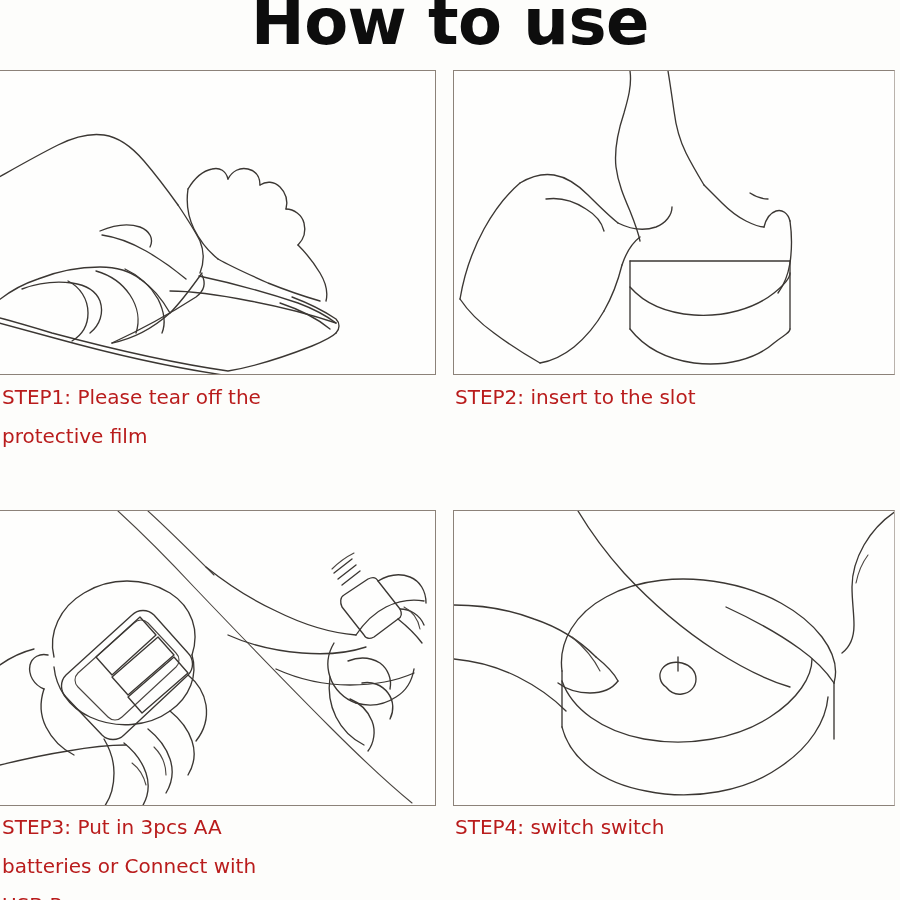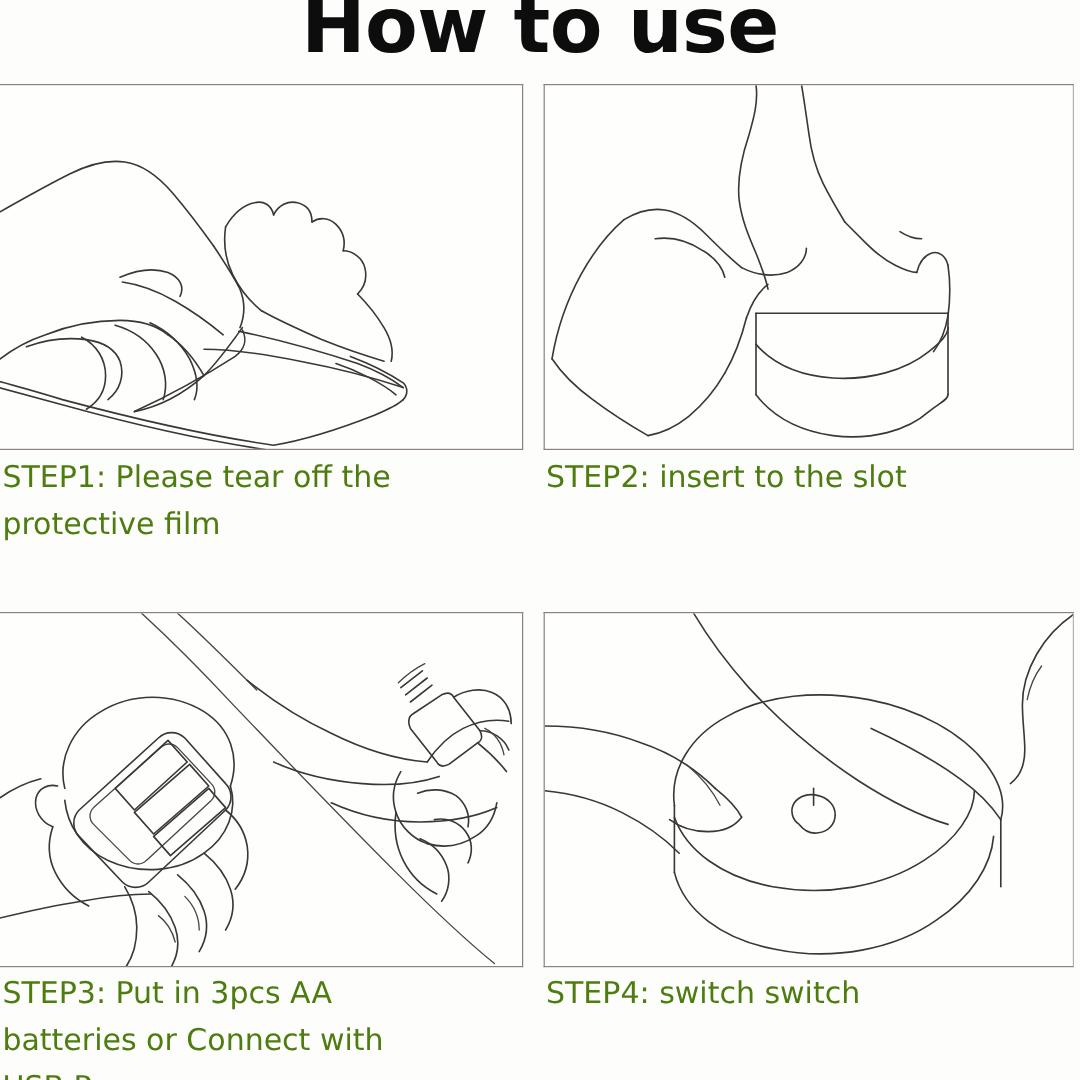--- a/index.html
+++ b/index.html
@@ -79,24 +79,24 @@
     top: 510px;
     width: 442px;
     height: 296px;
     border-right-color: #b9b2ab;
   }
 
   
   .caption {
     position: absolute;
     font-family: "DejaVu Sans", "Liberation Sans", sans-serif;
-    font-size: 25px;
+    font-size: 20px;
     font-weight: 400;
     line-height: 39px;
-    color: #4d7c0f;
+    color: #b91c1c;
     white-space: pre-line;
   }
   #caption-1 { left: 2px;   top: 378px; width: 430px; }
   #caption-2 { left: 455px; top: 378px; width: 430px; }
   #caption-3 { left: 2px;   top: 808px; width: 430px; }
   #caption-4 { left: 455px; top: 808px; width: 430px; }
 
   .art { fill: none; stroke: #3b3733; stroke-width: 1.35; stroke-linecap: round; stroke-linejoin: round; }
   .art-thin { fill: none; stroke: #4a4540; stroke-width: 1.1; stroke-linecap: round; stroke-linejoin: round; }
 </style>

